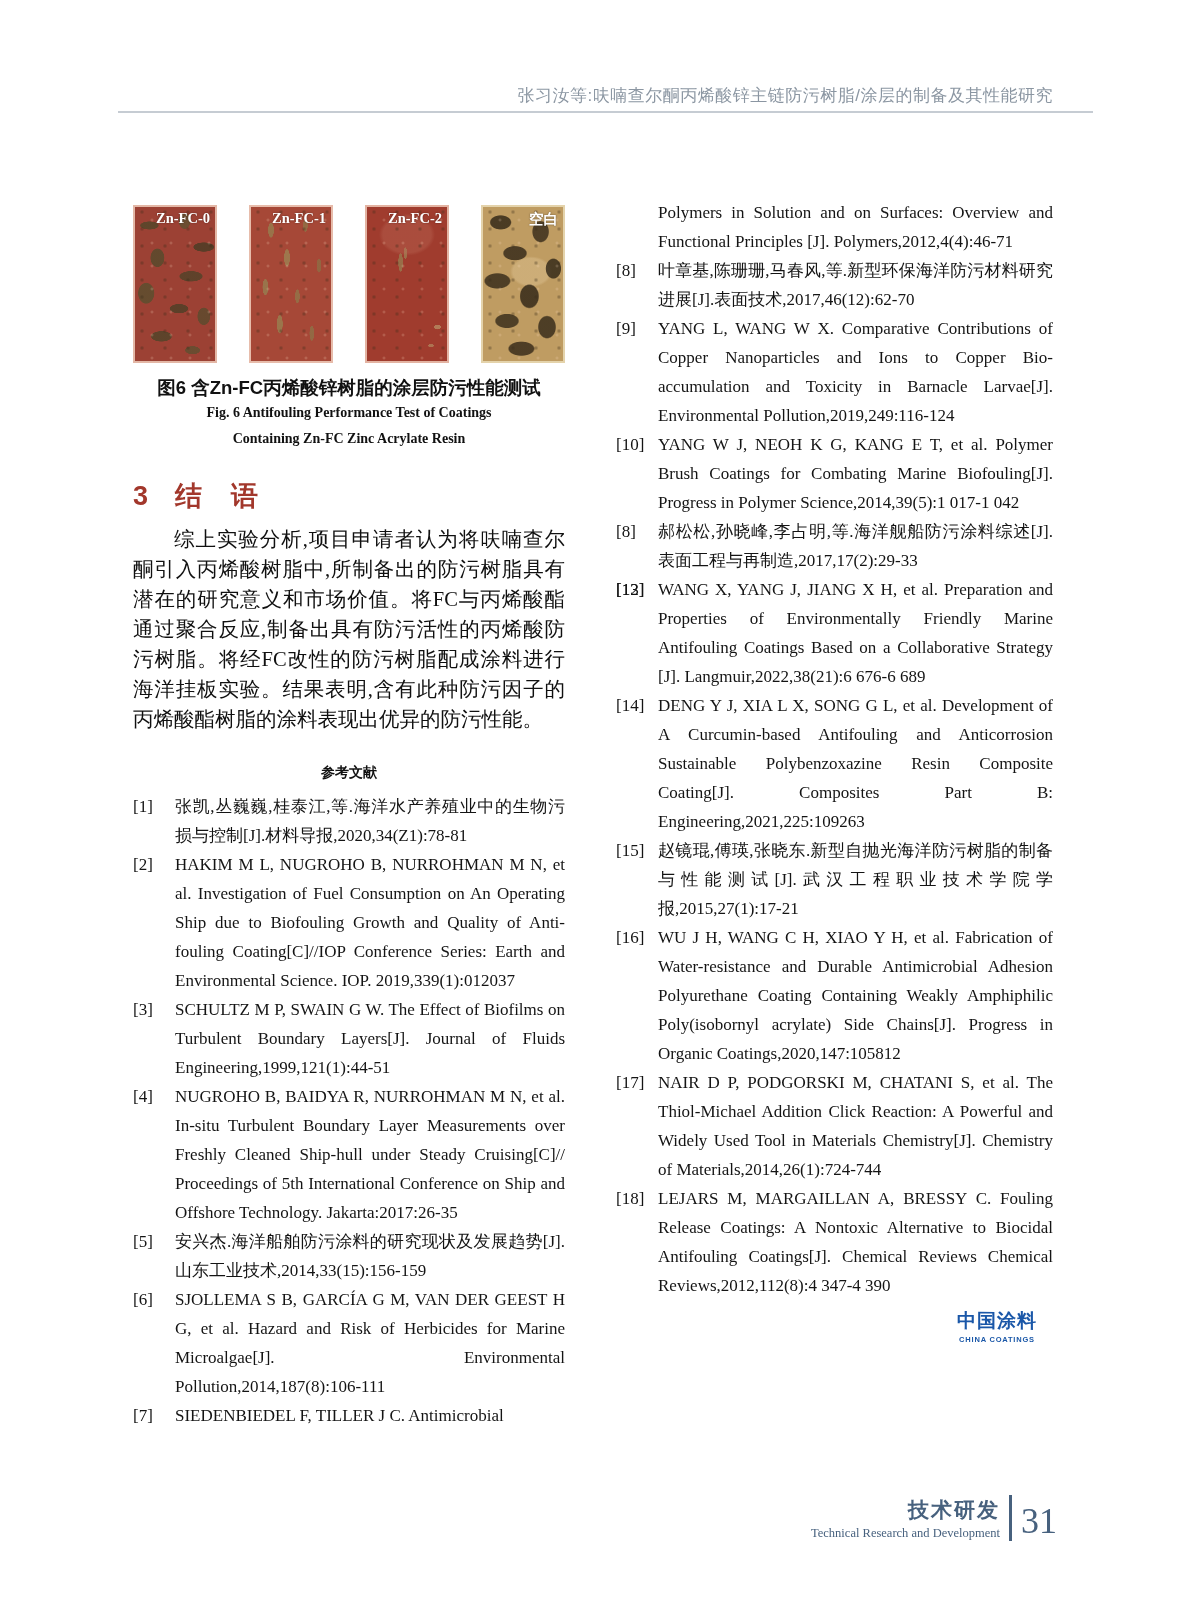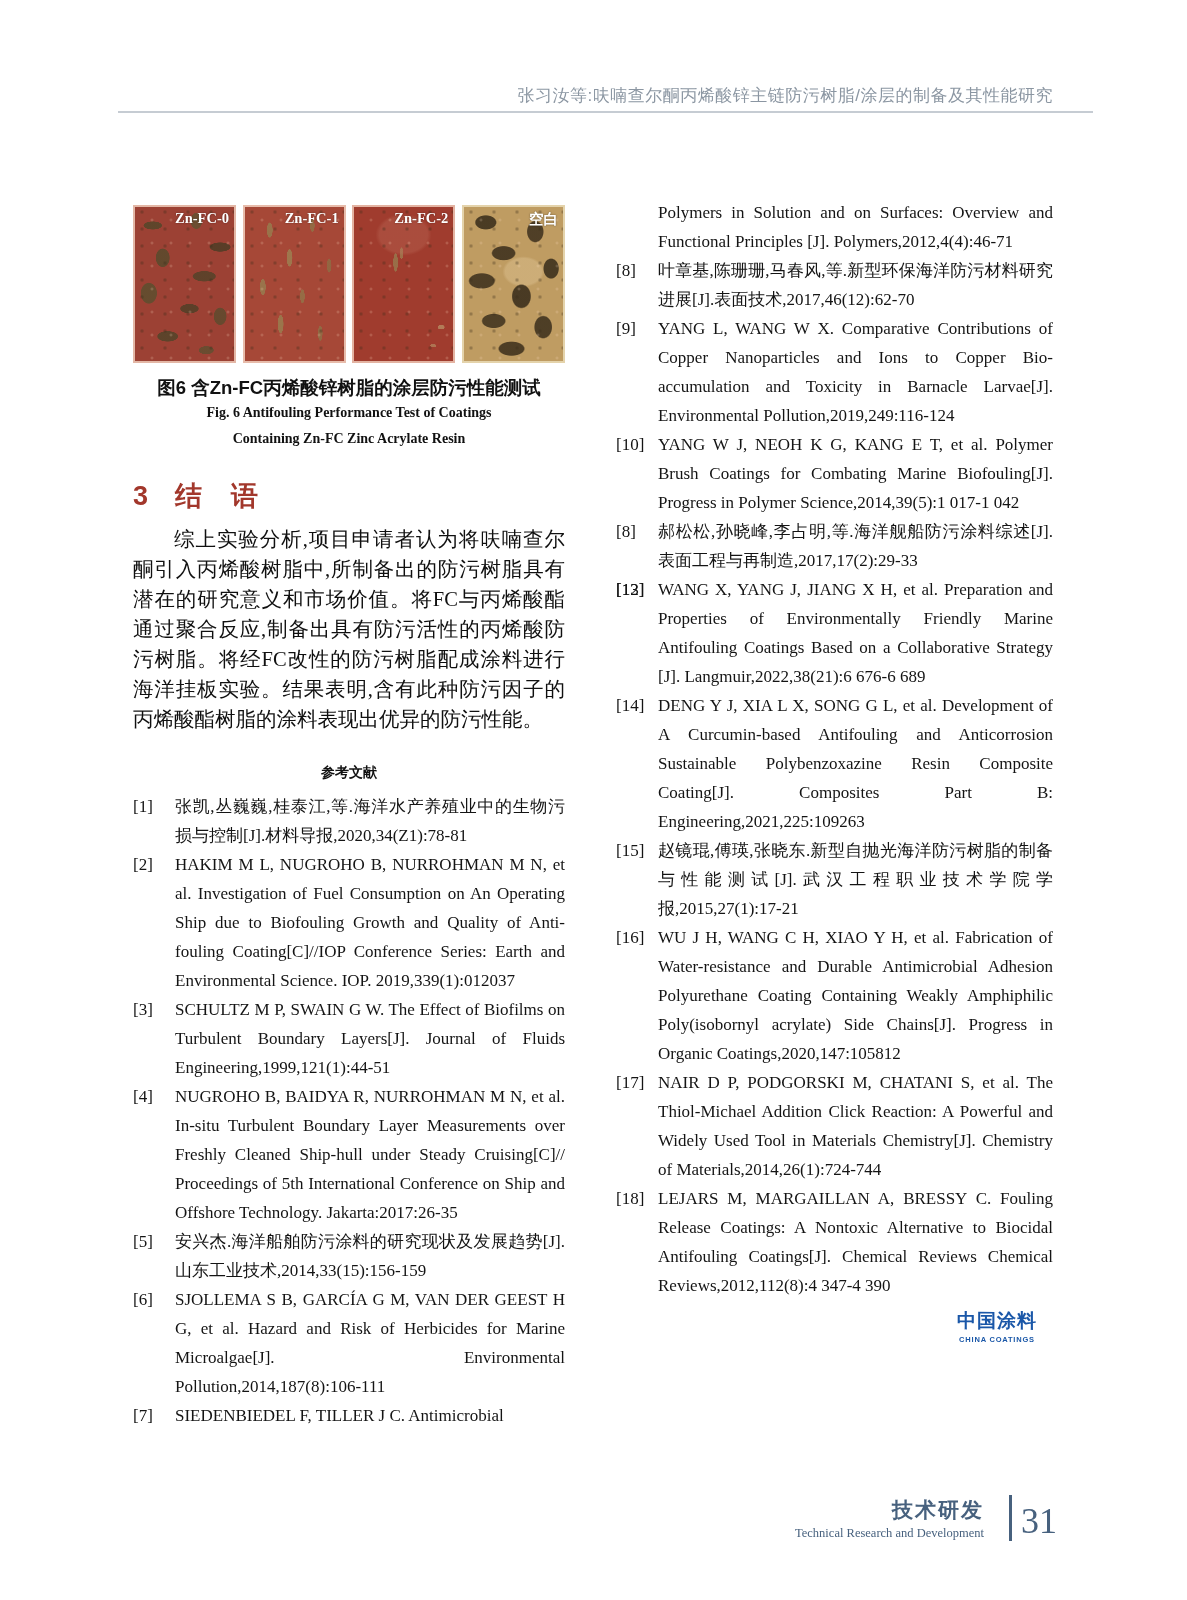--- a/index.html
+++ b/index.html
@@ -17,21 +17,21 @@
   }
   .header-rule {
     position:absolute; top:111px; left:118px; width:975px; height:2px;
     background:#c6ccd3;
   }
   
   .col-left  { position:absolute; left:133px; top:205px; width:432px; }
   .col-right { position:absolute; left:616px; top:188px; width:437px; }
   
   .panels { display:flex; justify-content:space-between; height:158px; }
-  .panel { position:relative; width:103px; height:158px; overflow:hidden; }
+  .panel { position:relative; width:84px; height:158px; overflow:hidden; }
   .panel::after{
     content:""; position:absolute; inset:0; pointer-events:none;
     background-image:
       radial-gradient(circle 1.5px at 7px 5px, rgba(55,42,24,.45), transparent 2.5px),
       radial-gradient(circle 1px at 17px 13px, rgba(255,225,195,.30), transparent 2px);
     background-size:23px 17px, 19px 23px;
   }
   .panel-0{
     background-color:#9c4134; border:2px solid #e3b7a6;
     background-image:
@@ -122,21 +122,21 @@
   .logo-zh {
     font-family:Liberation Serif, serif;
     font-weight:bold; font-size:19px; color:#1a57a8; letter-spacing:1px;
   }
   .logo-en {
     font-family:"Liberation Sans","DejaVu Sans",sans-serif;
     font-weight:bold; font-size:7.5px; color:#1a57a8; letter-spacing:0.8px; margin-top:1px;
   }
   
   .footer { position:absolute; top:1494px; right:130px; display:flex; align-items:center; }
-  .footer-text { text-align:right; margin-right:25px; }
+  .footer-text { text-align:right; margin-right:9px; }
   .footer-zh {
     font-family:"Liberation Sans","DejaVu Sans",sans-serif;
     font-weight:bold; font-size:21px; color:#47617e; letter-spacing:2px;
   }
   .footer-en { font-size:12.5px; color:#47617e; margin-top:2px; }
   .footer-bar { width:3px; height:46px; background:#47617e; margin-right:9px; }
   .footer-page { font-size:36px; color:#47617e; padding-top:6px; }
 </style>
 </head>
 <body>

